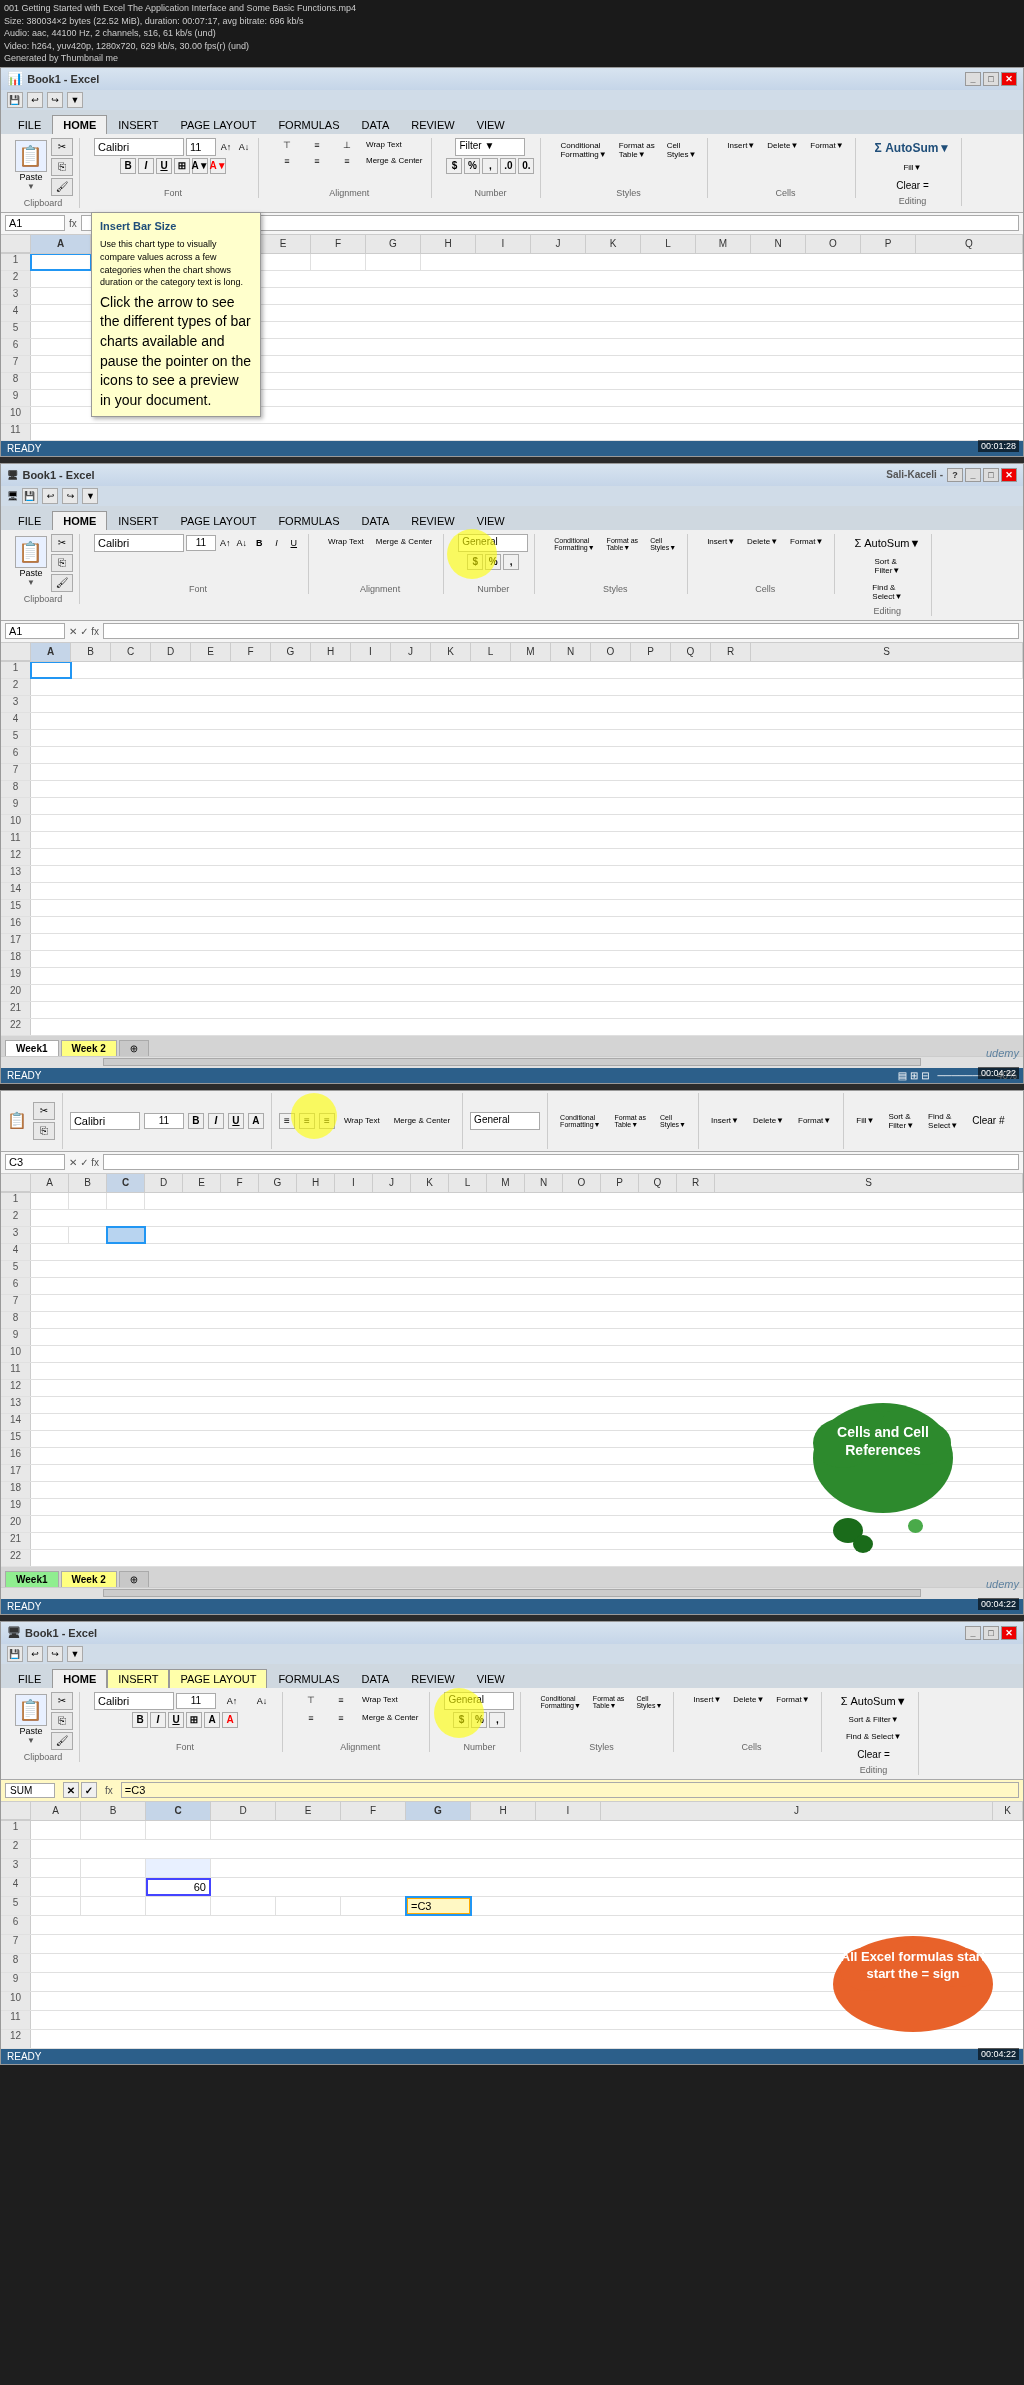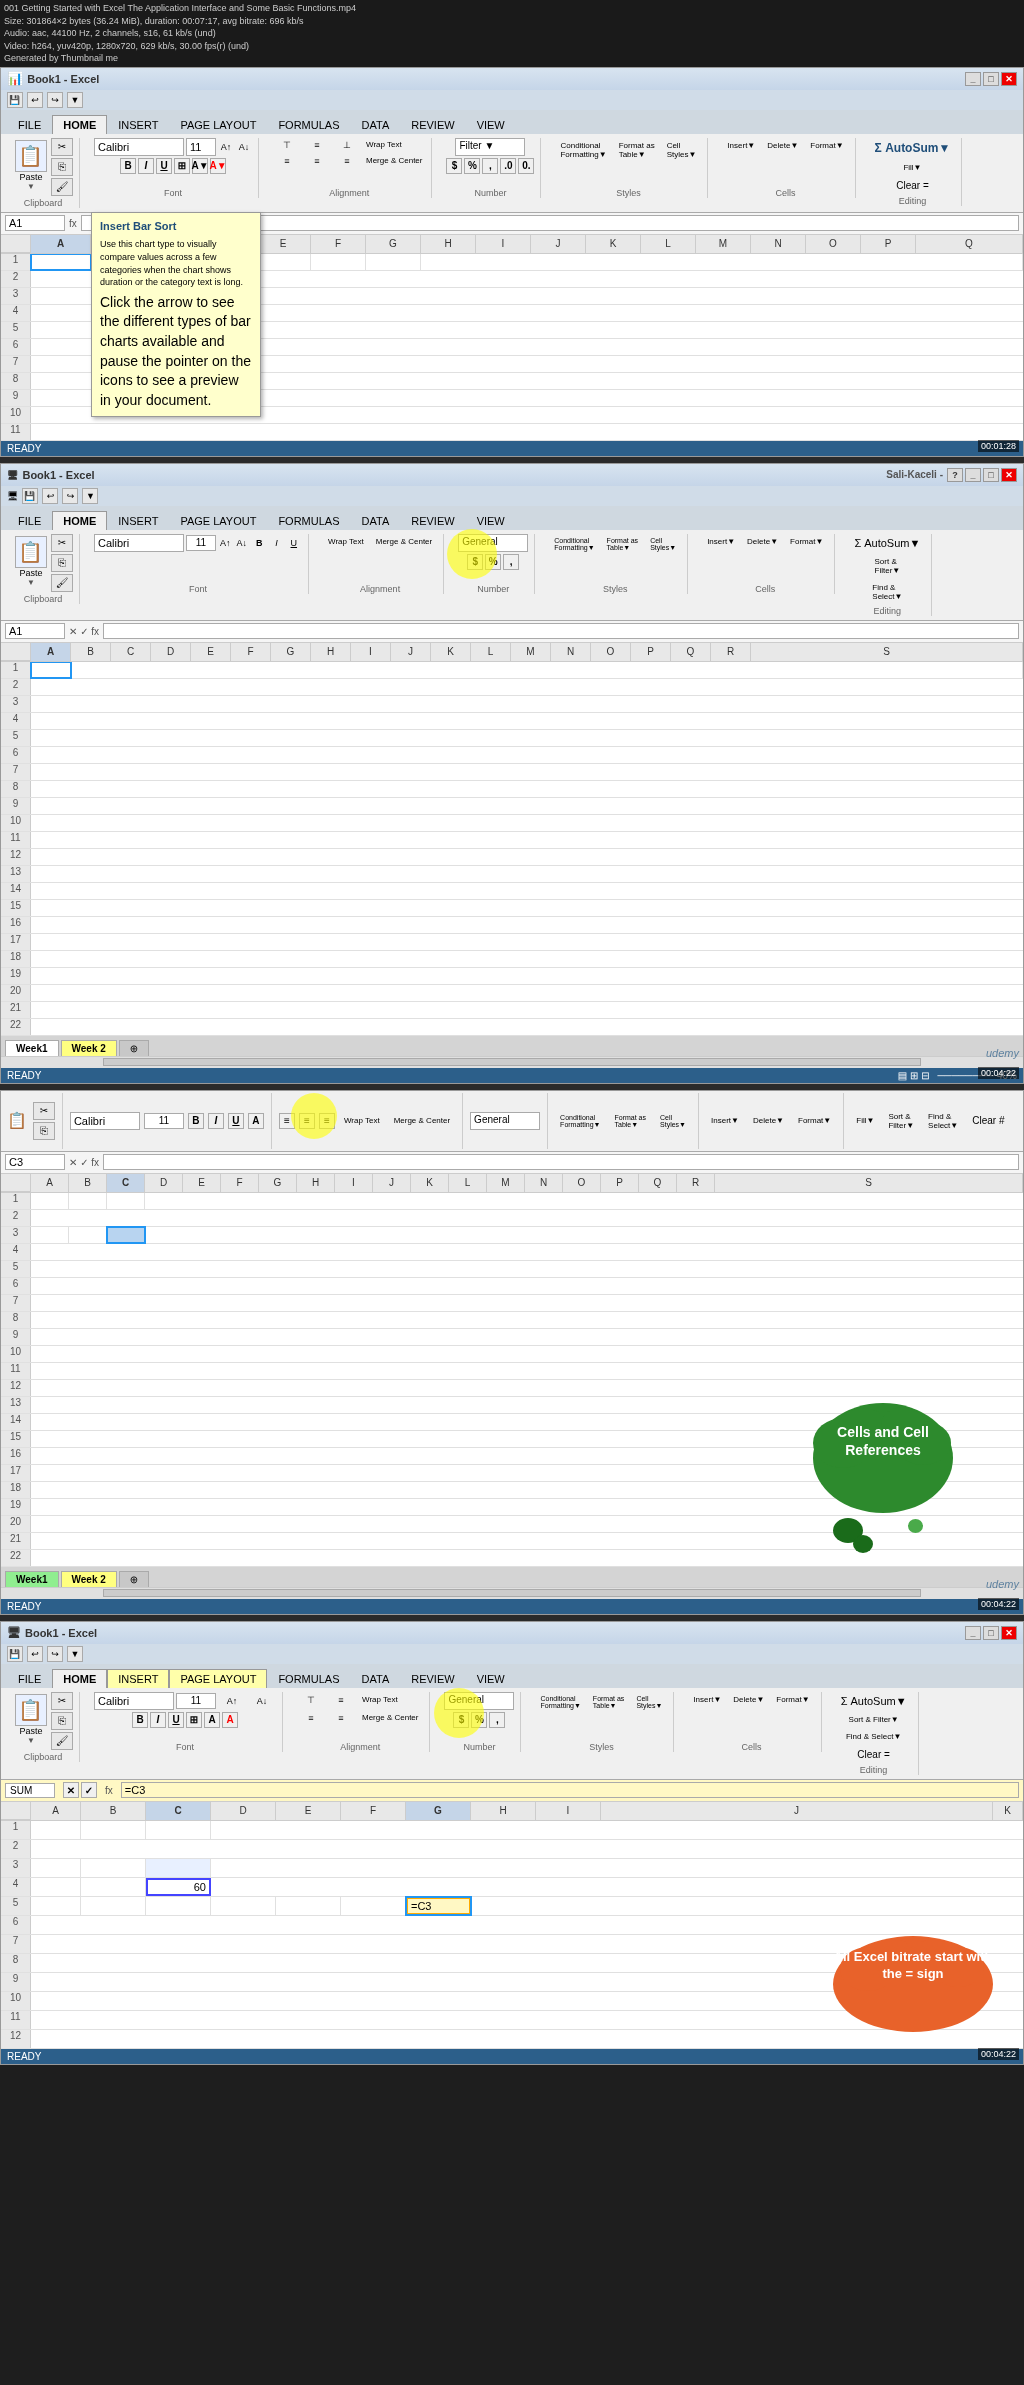--- a/index.html
+++ b/index.html
@@ -430,21 +430,21 @@
     .clear-btn {
       font-size: 10px;
       color: #000;
     }
   </style>
 </head>
 <body>
 
 <div class="video-info-bar">
   <div>001 Getting Started with Excel The Application Interface and Some Basic Functions.mp4</div>
-  <div>Size: 301864×2 bytes (36.24 MiB), duration: 00:07:17, avg bitrate: 696 kb/s</div>
+  <div>Size: 380034×2 bytes (22.52 MiB), duration: 00:07:17, avg bitrate: 696 kb/s</div>
   <div>Audio: aac, 44100 Hz, 2 channels, s16, 61 kb/s (und)</div>
   <div>Video: h264, yuv420p, 1280x720, 629 kb/s, 30.00 fps(r) (und)</div>
   <div>Generated by Thumbnail me</div>
 </div>
 
 <div class="excel-window" style="position:relative;">
 
   <div class="title-bar">
     <div class="title-bar-left">
       <span style="font-size:13px;">📊</span>
@@ -568,21 +568,21 @@
     <div class="ribbon-group">
       <div style="display:flex; flex-direction:column; gap:2px;">
         <div class="ribbon-btn autosum-btn" style="font-size:12px;">Σ AutoSum▼</div>
         <div class="ribbon-btn" style="font-size:8px;">Fill▼</div>
         <div class="ribbon-btn clear-btn">Clear =</div>
       </div>
       <span class="ribbon-group-label">Editing</span>
     </div>
 
     <div class="tooltip-box">
-      <div class="tooltip-title">Insert Bar Sort</div>
+      <div class="tooltip-title">Insert Bar Size</div>
       <div style="font-size:9px; margin-bottom:4px;">Use this chart type to visually compare values across a few categories when the chart shows duration or the category text is long.</div>
       <div style="font-size:14px;">Click the arrow to see the different types of bar charts available and pause the pointer on the icons to see a preview in your document.</div>
     </div>
   </div>
 
   <div class="formula-bar">
     <input class="name-box" value="A1" readonly="" style="">
     <span style="font-size:10px; color:#555;">fx</span>
     <input class="formula-input" value="" readonly="" style="">
   </div>
@@ -1376,21 +1376,21 @@
 
     <div style="position:absolute; right:20px; bottom:10px;">
       <div style="position:relative; width:180px; height:110px;">
         <svg viewBox="0 0 180 110" width="180" height="110">
           <ellipse cx="90" cy="55" rx="80" ry="48" fill="#e8622a"></ellipse>
           <ellipse cx="45" cy="40" rx="28" ry="22" fill="#e8622a"></ellipse>
           <ellipse cx="135" cy="38" rx="26" ry="20" fill="#e8622a"></ellipse>
           <ellipse cx="70" cy="28" rx="22" ry="18" fill="#e8622a"></ellipse>
           <ellipse cx="110" cy="26" rx="20" ry="16" fill="#e8622a"></ellipse>
         </svg>
-        <div style="position:absolute;top:20px;left:8px;right:8px;text-align:center;color:white;font-weight:bold;font-size:13px;line-height:1.3;">All Excel bitrate start with the = sign</div>
+        <div style="position:absolute;top:20px;left:8px;right:8px;text-align:center;color:white;font-weight:bold;font-size:13px;line-height:1.3;">All Excel formulas start start the = sign</div>
       </div>
     </div>
   </div>
 
   <div class="status-bar">
     <span>READY</span>
     <span class="timestamp">00:04:22</span>
   </div>
 </div>
 

